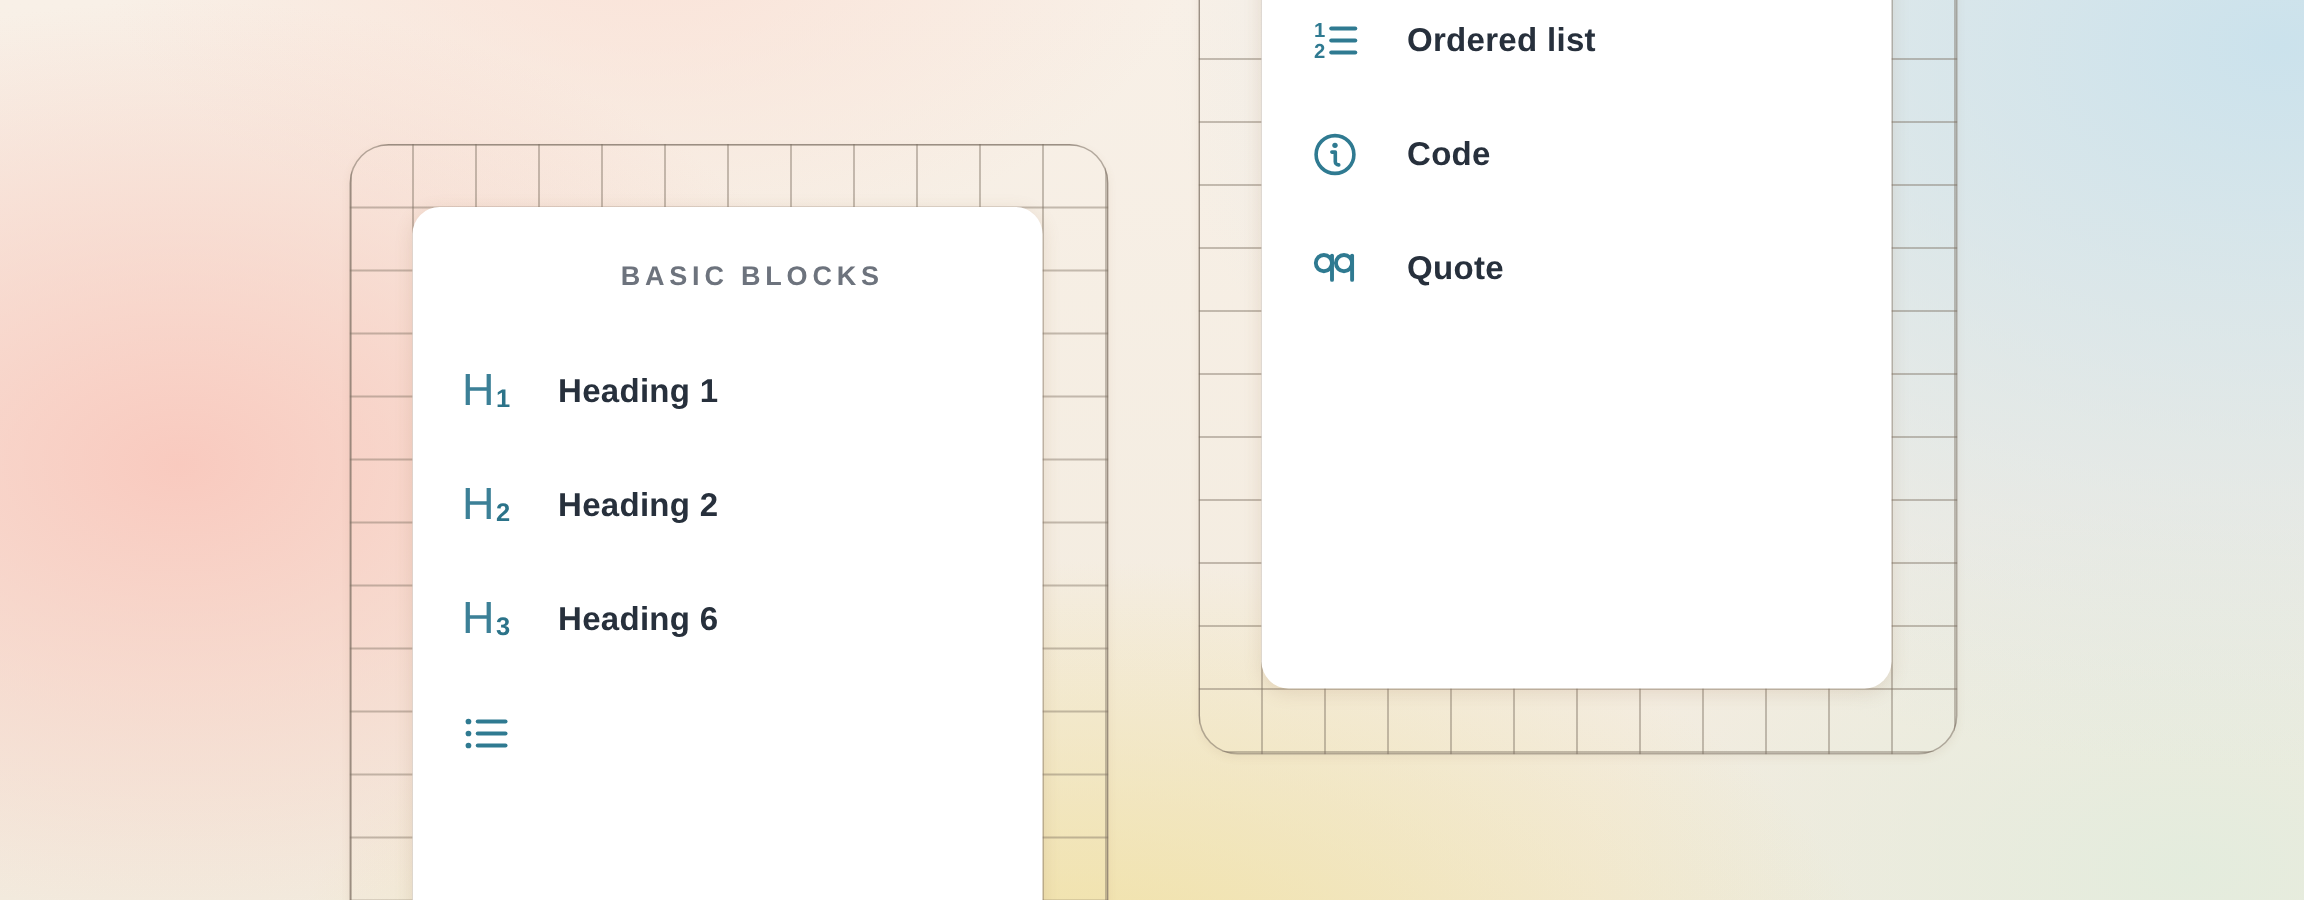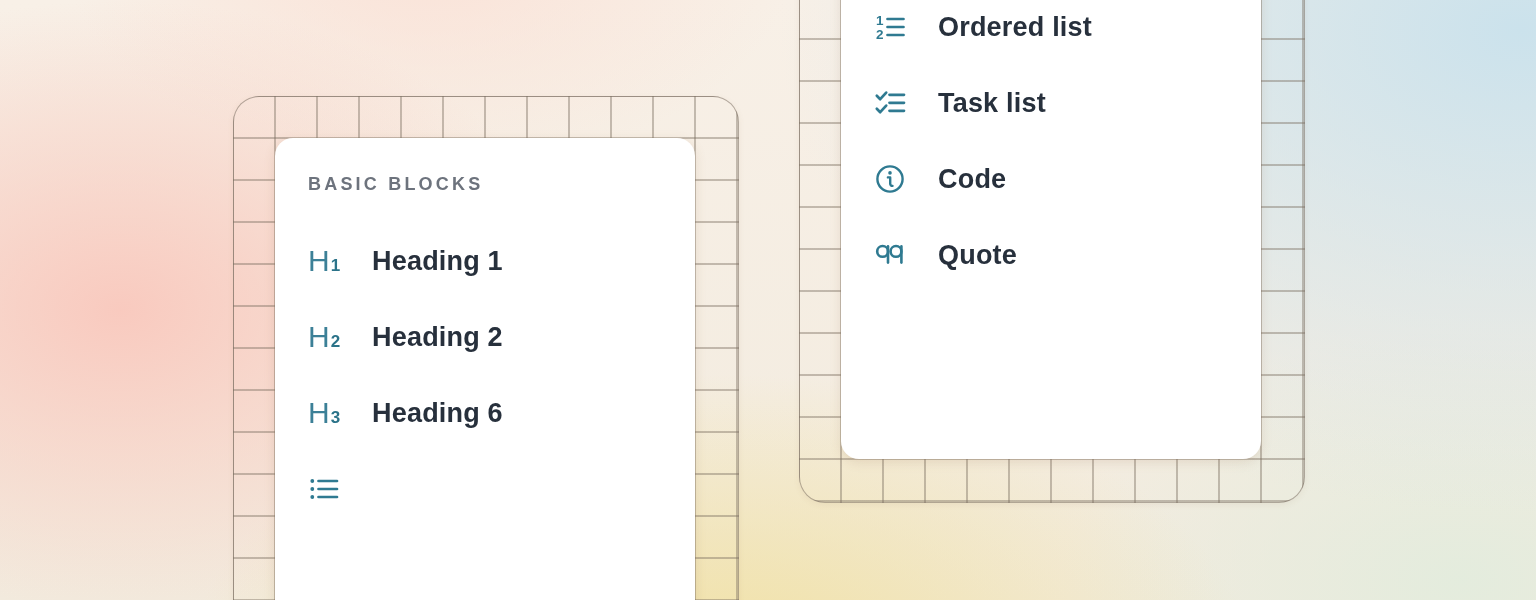--- a/index.html
+++ b/index.html
@@ -31,30 +31,30 @@
   .menu-panel{
     position:absolute;width:420px;background:#ffffff;border-radius:18px;
     box-shadow:0 3px 12px rgba(140,100,60,0.16);
     z-index:2;
   }
   .menu-panel-left{left:275px;top:138px;height:504px;}
   .menu-panel-right{left:841px;top:-45px;height:504px;padding-top:34px;box-sizing:border-box;}
   .section-label{
     padding:36px 0 29px 33px;
     font-size:18px;font-weight:700;letter-spacing:3.2px;
-    color:#6d737d;line-height:20px;
+    color:#6d737d;line-height:20px;text-align:center;
   }
   .menu-row{display:flex;align-items:center;height:76px;padding-left:33px;}
   .menu-row .icon{
     width:32px;height:32px;flex:0 0 32px;margin-right:32px;color:#2f7a91;
     display:flex;align-items:center;justify-content:center;
   }
   .menu-row .icon svg{display:block;width:32px;height:32px;}
   .menu-row .label{
-    font-size:27px;font-weight:700;color:#27303c;letter-spacing:0.2px;white-space:nowrap;
+    font-size:22px;font-weight:700;color:#27303c;letter-spacing:0.2px;white-space:nowrap;
   }
   .h-wrap{display:flex;align-items:flex-end;width:32px;height:32px;}
   .h-letter{font-size:30px;line-height:32px;font-weight:400;color:#3c८;color:#3c8097;}
   .h-sub{font-size:17px;font-weight:700;line-height:1;color:#2b7389;margin-left:1px;transform:translateY(-3px);}
 </style>
 </head>
 <body>
 
 <div class="stage">
   <div class="grid-card grid-card-left"></div>
@@ -114,32 +114,20 @@
               <text x="2" y="27.5" font-size="13.5" font-weight="bold" font-family="Liberation Sans, sans-serif" fill="currentColor" stroke="none">2</text>
               <line x1="13.5" y1="8" x2="29.5" y2="8"></line>
               <line x1="13.5" y1="16" x2="29.5" y2="16"></line>
               <line x1="13.5" y1="24" x2="29.5" y2="24"></line>
             </svg>
           </span>
           <span class="label">Ordered list</span>
         </div>
         <div class="menu-row">
           <span class="icon">
-            <svg viewBox="0 0 32 32" fill="none" stroke="currentColor" stroke-width="2.7" stroke-linecap="round" stroke-linejoin="round">
-              <path d="M2.8 8.8 l3.4 3.4 6 -6.6"></path>
-              <path d="M2.8 21.8 l3.4 3.4 6 -6.6"></path>
-              <line x1="15.5" y1="7.8" x2="30" y2="7.8"></line>
-              <line x1="15.5" y1="15.8" x2="30" y2="15.8"></line>
-              <line x1="15.5" y1="23.8" x2="30" y2="23.8"></line>
-            </svg>
-          </span>
-          <span class="label">Task list</span>
-        </div>
-        <div class="menu-row">
-          <span class="icon">
             <svg viewBox="0 0 32 32" fill="none" stroke="currentColor" stroke-width="2.4" stroke-linecap="round" stroke-linejoin="round">
               <circle cx="16" cy="16" r="12.6"></circle>
               <circle cx="16" cy="9.9" r="1.8" fill="currentColor" stroke="none"></circle>
               <path d="M13.9 14.4 h2.3 M16.2 14.4 v6.4 a2.1 2.1 0 0 0 2.3 2.1"></path>
             </svg>
           </span>
           <span class="label">Code</span>
         </div>
         <div class="menu-row">
           <span class="icon">

